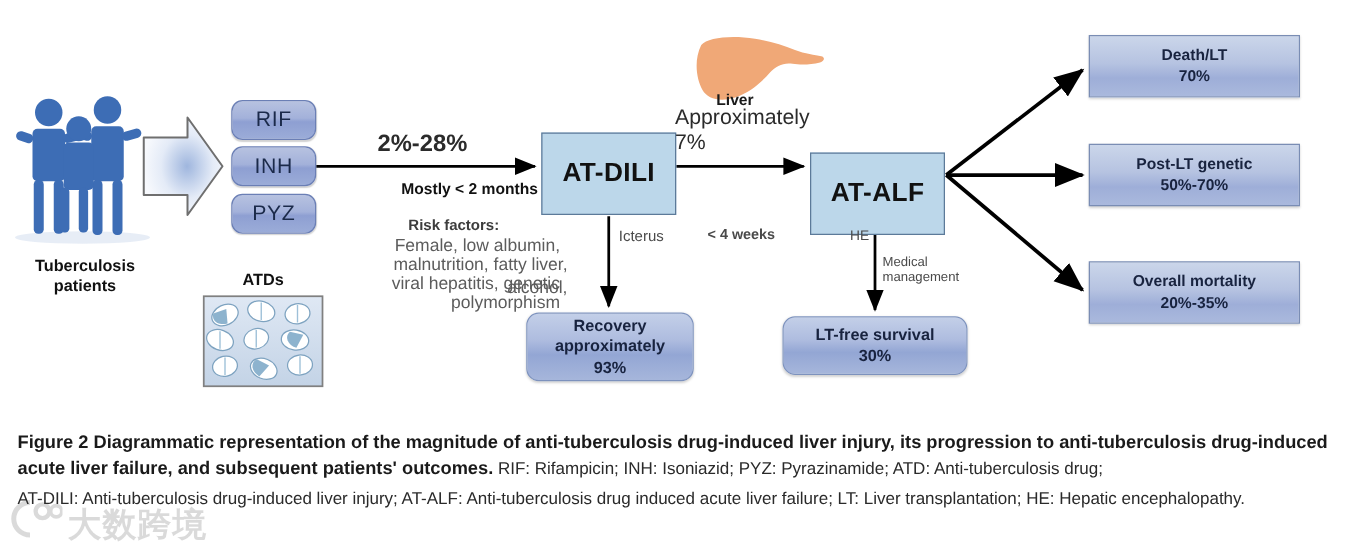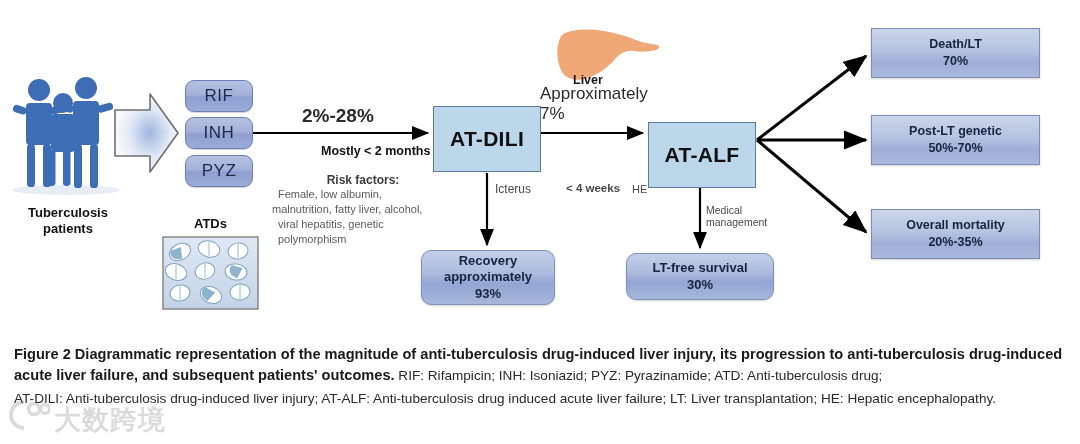--- a/index.html
+++ b/index.html
@@ -50,21 +50,21 @@
     box-shadow:0 1px 2px rgba(0,0,0,.18);
   }
 
   
   .lbl{position:absolute;}
   .lbl-bold{font-weight:bold;}
 
   .big-pct{font-size:19px;color:#2b2b2b;}
   .under-arrow{font-size:12.5px;font-weight:bold;color:#111;}
   .risk-title{font-size:12px;font-weight:bold;color:#3d3d3d;}
-  .risk-body{font-size:11px;color:#5c5c5c;line-height:1.32;text-align:left;}
+  .risk-body{font-size:14px;color:#5c5c5c;line-height:1.32;text-align:right;}
   .edge-lbl{font-size:12px;color:#4a4a4a;}
   .edge-lbl-sm{font-size:10.5px;color:#4a4a4a;line-height:1.25;}
   .cap-name{font-size:13px;font-weight:bold;color:#111;text-align:center;line-height:1.3;}
   .approx{font-size:17px;color:#2b2b2b;line-height:1.15;}
 
   
   .cap-line{font-size:14.6px;line-height:1.47;color:#1a1a1a;}
   .cap-b{font-weight:bold;}
   .cap-rest{font-weight:normal;font-size:13.6px;color:#2a2a2a;}
   .cap-small{font-size:13.6px;line-height:1.5;color:#2a2a2a;}
@@ -222,21 +222,21 @@
   </div>
 
   <div class="lbl big-pct" style="left:302px;top:105px;font-weight:bold;">2%-28%</div>
   <div class="lbl under-arrow" style="left:281px;top:144px;margin-left:40px;">Mostly &lt; 2 months</div>
 
   <div class="lbl approx" style="left:540px;top:84px;">Approximately</div>
   <div class="lbl approx" style="left:540px;top:104px;">7%</div>
 
   <div class="lbl edge-lbl" style="left:495px;top:182px;">Icterus</div>
   <div class="lbl edge-lbl lbl-bold" style="left:566px;top:182px;font-size:11.5px;">&lt; 4 weeks</div>
-  <div class="lbl edge-lbl" style="left:632px;top:183px;font-size:11px;">HE</div>
+  <div class="lbl edge-lbl" style="left:680px;top:183px;font-size:11px;">HE</div>
   <div class="lbl edge-lbl-sm" style="left:706px;top:204px;">Medical</div>
   <div class="lbl edge-lbl-sm" style="left:706px;top:216px;">management</div>
 
   <div class="lbl lbl-bold" style="left:573px;top:44px;font-size:12.5px;color:#1a1a1a;margin-top:29px;">Liver</div>
 
   <div class="lbl risk-title" style="left:283px;top:173px;width:160px;text-align:center;">Risk factors:</div>
   <div class="lbl risk-body" style="left:278px;top:187px;width:170px;">Female, low albumin,</div>
   <div class="lbl risk-body" style="left:272px;top:202px;width:182px;">malnutrition, fatty liver, alcohol,</div>
   <div class="lbl risk-body" style="left:278px;top:217px;width:170px;">viral hepatitis, genetic</div>
   <div class="lbl risk-body" style="left:278px;top:232px;width:170px;">polymorphism</div>

